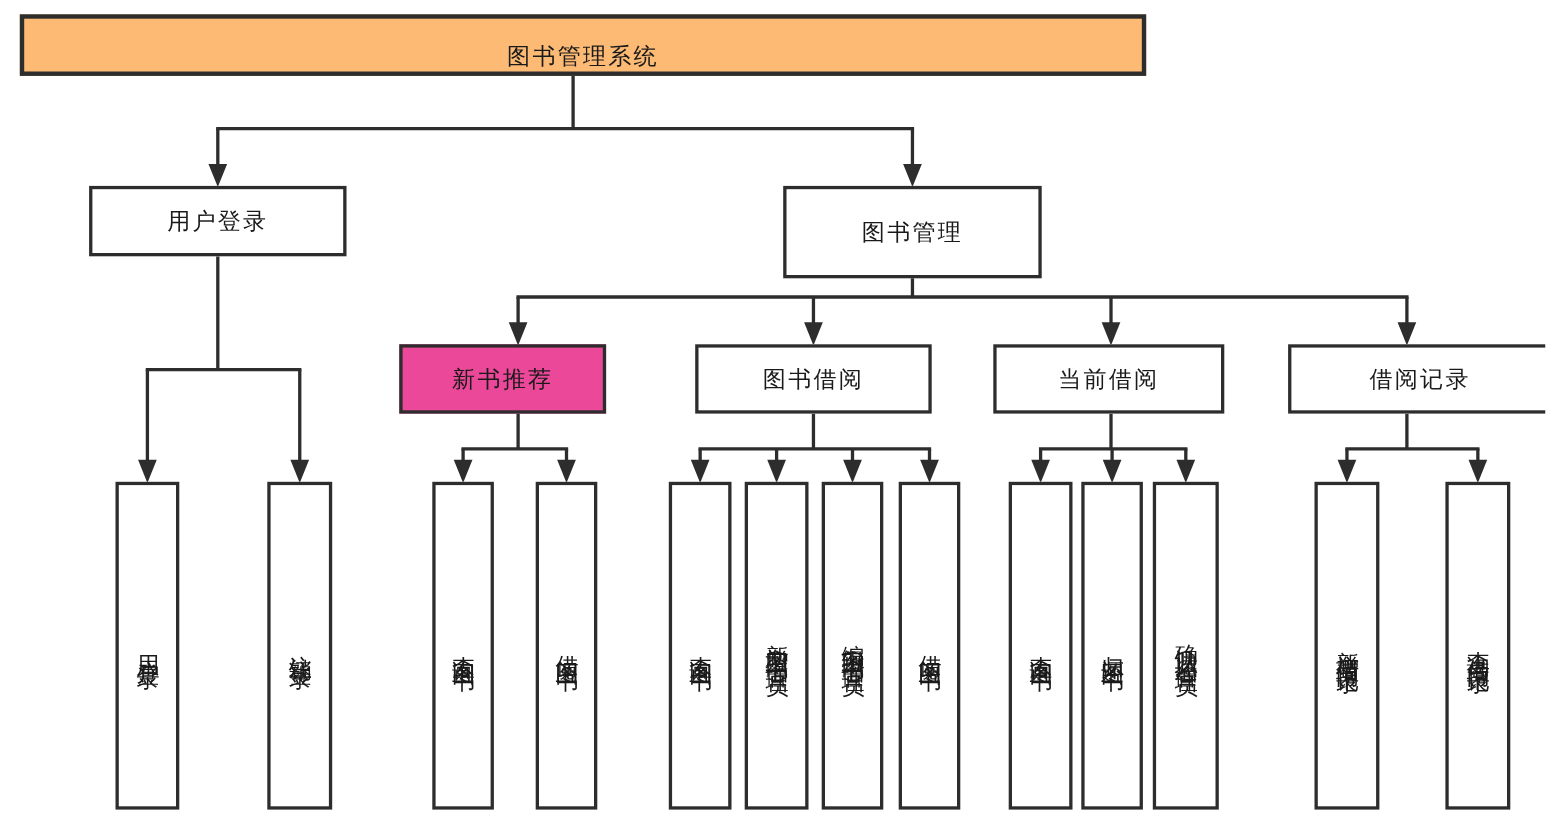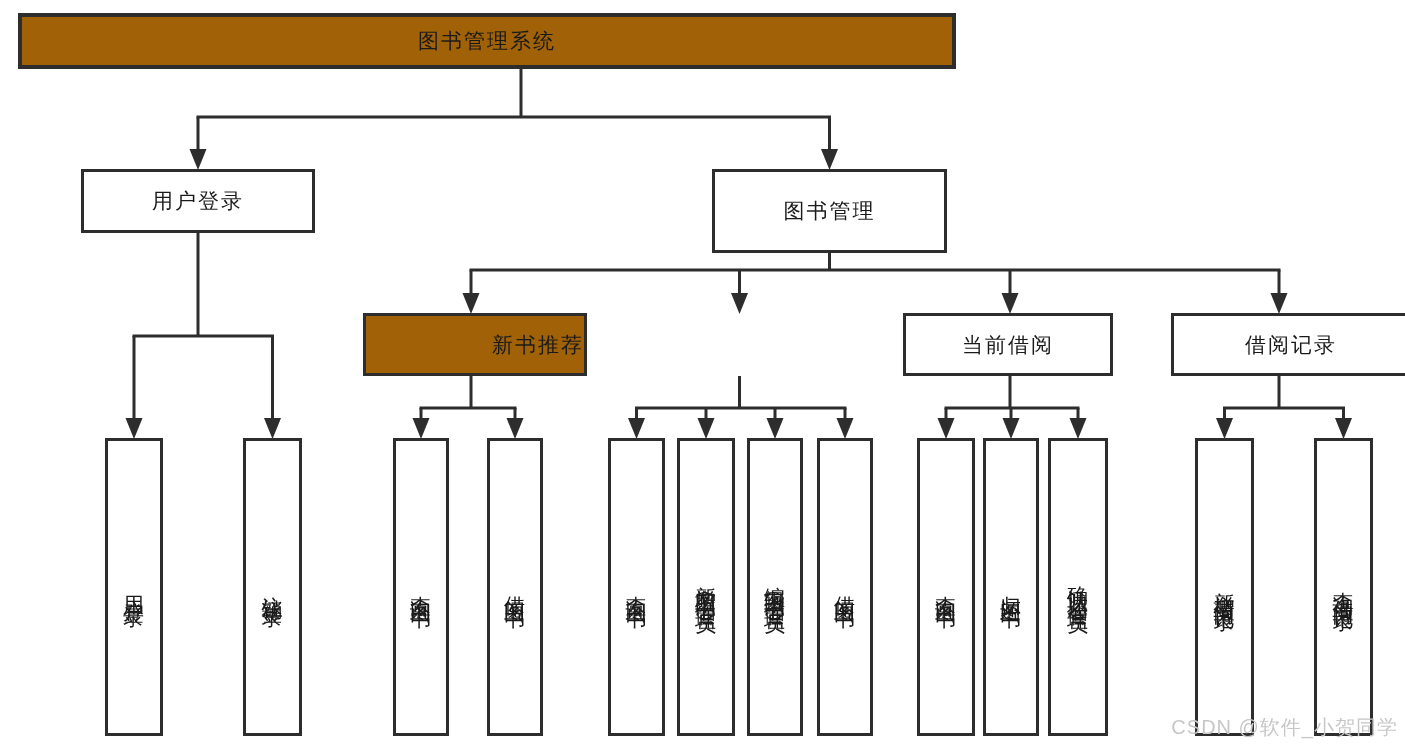--- a/index.html
+++ b/index.html
@@ -109,32 +109,34 @@
       <polygon points="1011,439 1002.5,418 1019.5,418" fill="#2d2d2d"></polygon>
       <line x1="1078" y1="408" x2="1078" y2="421" stroke="#2d2d2d" stroke-width="3"></line>
       <polygon points="1078,439 1069.5,418 1086.5,418" fill="#2d2d2d"></polygon>
       <line x1="1279" y1="376" x2="1279" y2="408" stroke="#2d2d2d" stroke-width="3"></line>
       <line x1="1223" y1="408" x2="1345" y2="408" stroke="#2d2d2d" stroke-width="3"></line>
       <line x1="1224.5" y1="408" x2="1224.5" y2="421" stroke="#2d2d2d" stroke-width="3"></line>
       <polygon points="1224.5,439 1216,418 1233,418" fill="#2d2d2d"></polygon>
       <line x1="1343.5" y1="408" x2="1343.5" y2="421" stroke="#2d2d2d" stroke-width="3"></line>
       <polygon points="1343.5,439 1335,418 1352,418" fill="#2d2d2d"></polygon>
     </svg>
-  <div class="watermark">CSDN @软件_小贺同学</div>
-<div class="box h root" style="left: 18px; top: 13px; width: 938px; height: 56px; border-color: rgb(45, 45, 45); background: #a16207;">
+<div class="box h root" style="left: 18px; top: 13px; width: 1024px; height: 56px; border-color: rgb(45, 45, 45); background: #fdba74; align-items: flex-end;">
       <span class="lbl" style="color: rgb(26, 26, 26);">图书管理系统</span>
     </div>
     <div class="box h" style="left: 81px; top: 169px; width: 234px; height: 64px; border-color: rgb(45, 45, 45); background: rgb(255, 255, 255);">
       <span class="lbl" style="color: rgb(26, 26, 26);">用户登录</span>
     </div>
     <div class="box h" style="left: 712px; top: 169px; width: 235px; height: 84px; border-color: rgb(45, 45, 45); background: rgb(255, 255, 255);">
       <span class="lbl" style="color: rgb(26, 26, 26);">图书管理</span>
     </div>
-    <div class="box h" style="left: 363px; top: 313px; width: 224px; height: 63px; border-color: rgb(45, 45, 45); background: #a16207; justify-content: flex-end;">
+    <div class="box h" style="left: 363px; top: 313px; width: 188px; height: 63px; border-color: rgb(45, 45, 45); background: #ec4899;">
       <span class="lbl" style="color: rgb(26, 26, 26);">新书推荐</span>
+    </div>
+    <div class="box h" style="left: 632px; top: 313px; width: 215px; height: 63px; border-color: rgb(45, 45, 45); background: rgb(255, 255, 255);">
+      <span class="lbl" style="color: rgb(26, 26, 26);">图书借阅</span>
     </div>
     <div class="box h" style="left: 903px; top: 313px; width: 210px; height: 63px; border-color: rgb(45, 45, 45); background: rgb(255, 255, 255);">
       <span class="lbl" style="color: rgb(26, 26, 26);">当前借阅</span>
     </div>
     <div class="box h" style="left: 1171px; top: 313px; width: 240px; height: 63px; border-color: rgb(45, 45, 45); background: rgb(255, 255, 255);">
       <span class="lbl" style="color: rgb(26, 26, 26);">借阅记录</span>
     </div>
     <div class="box v" style="left: 105px; top: 438px; width: 58px; height: 298px; border-color: rgb(45, 45, 45); background: rgb(255, 255, 255);">
       <span class="lbl" style="color: rgb(26, 26, 26);">用户登录</span>
     </div>

